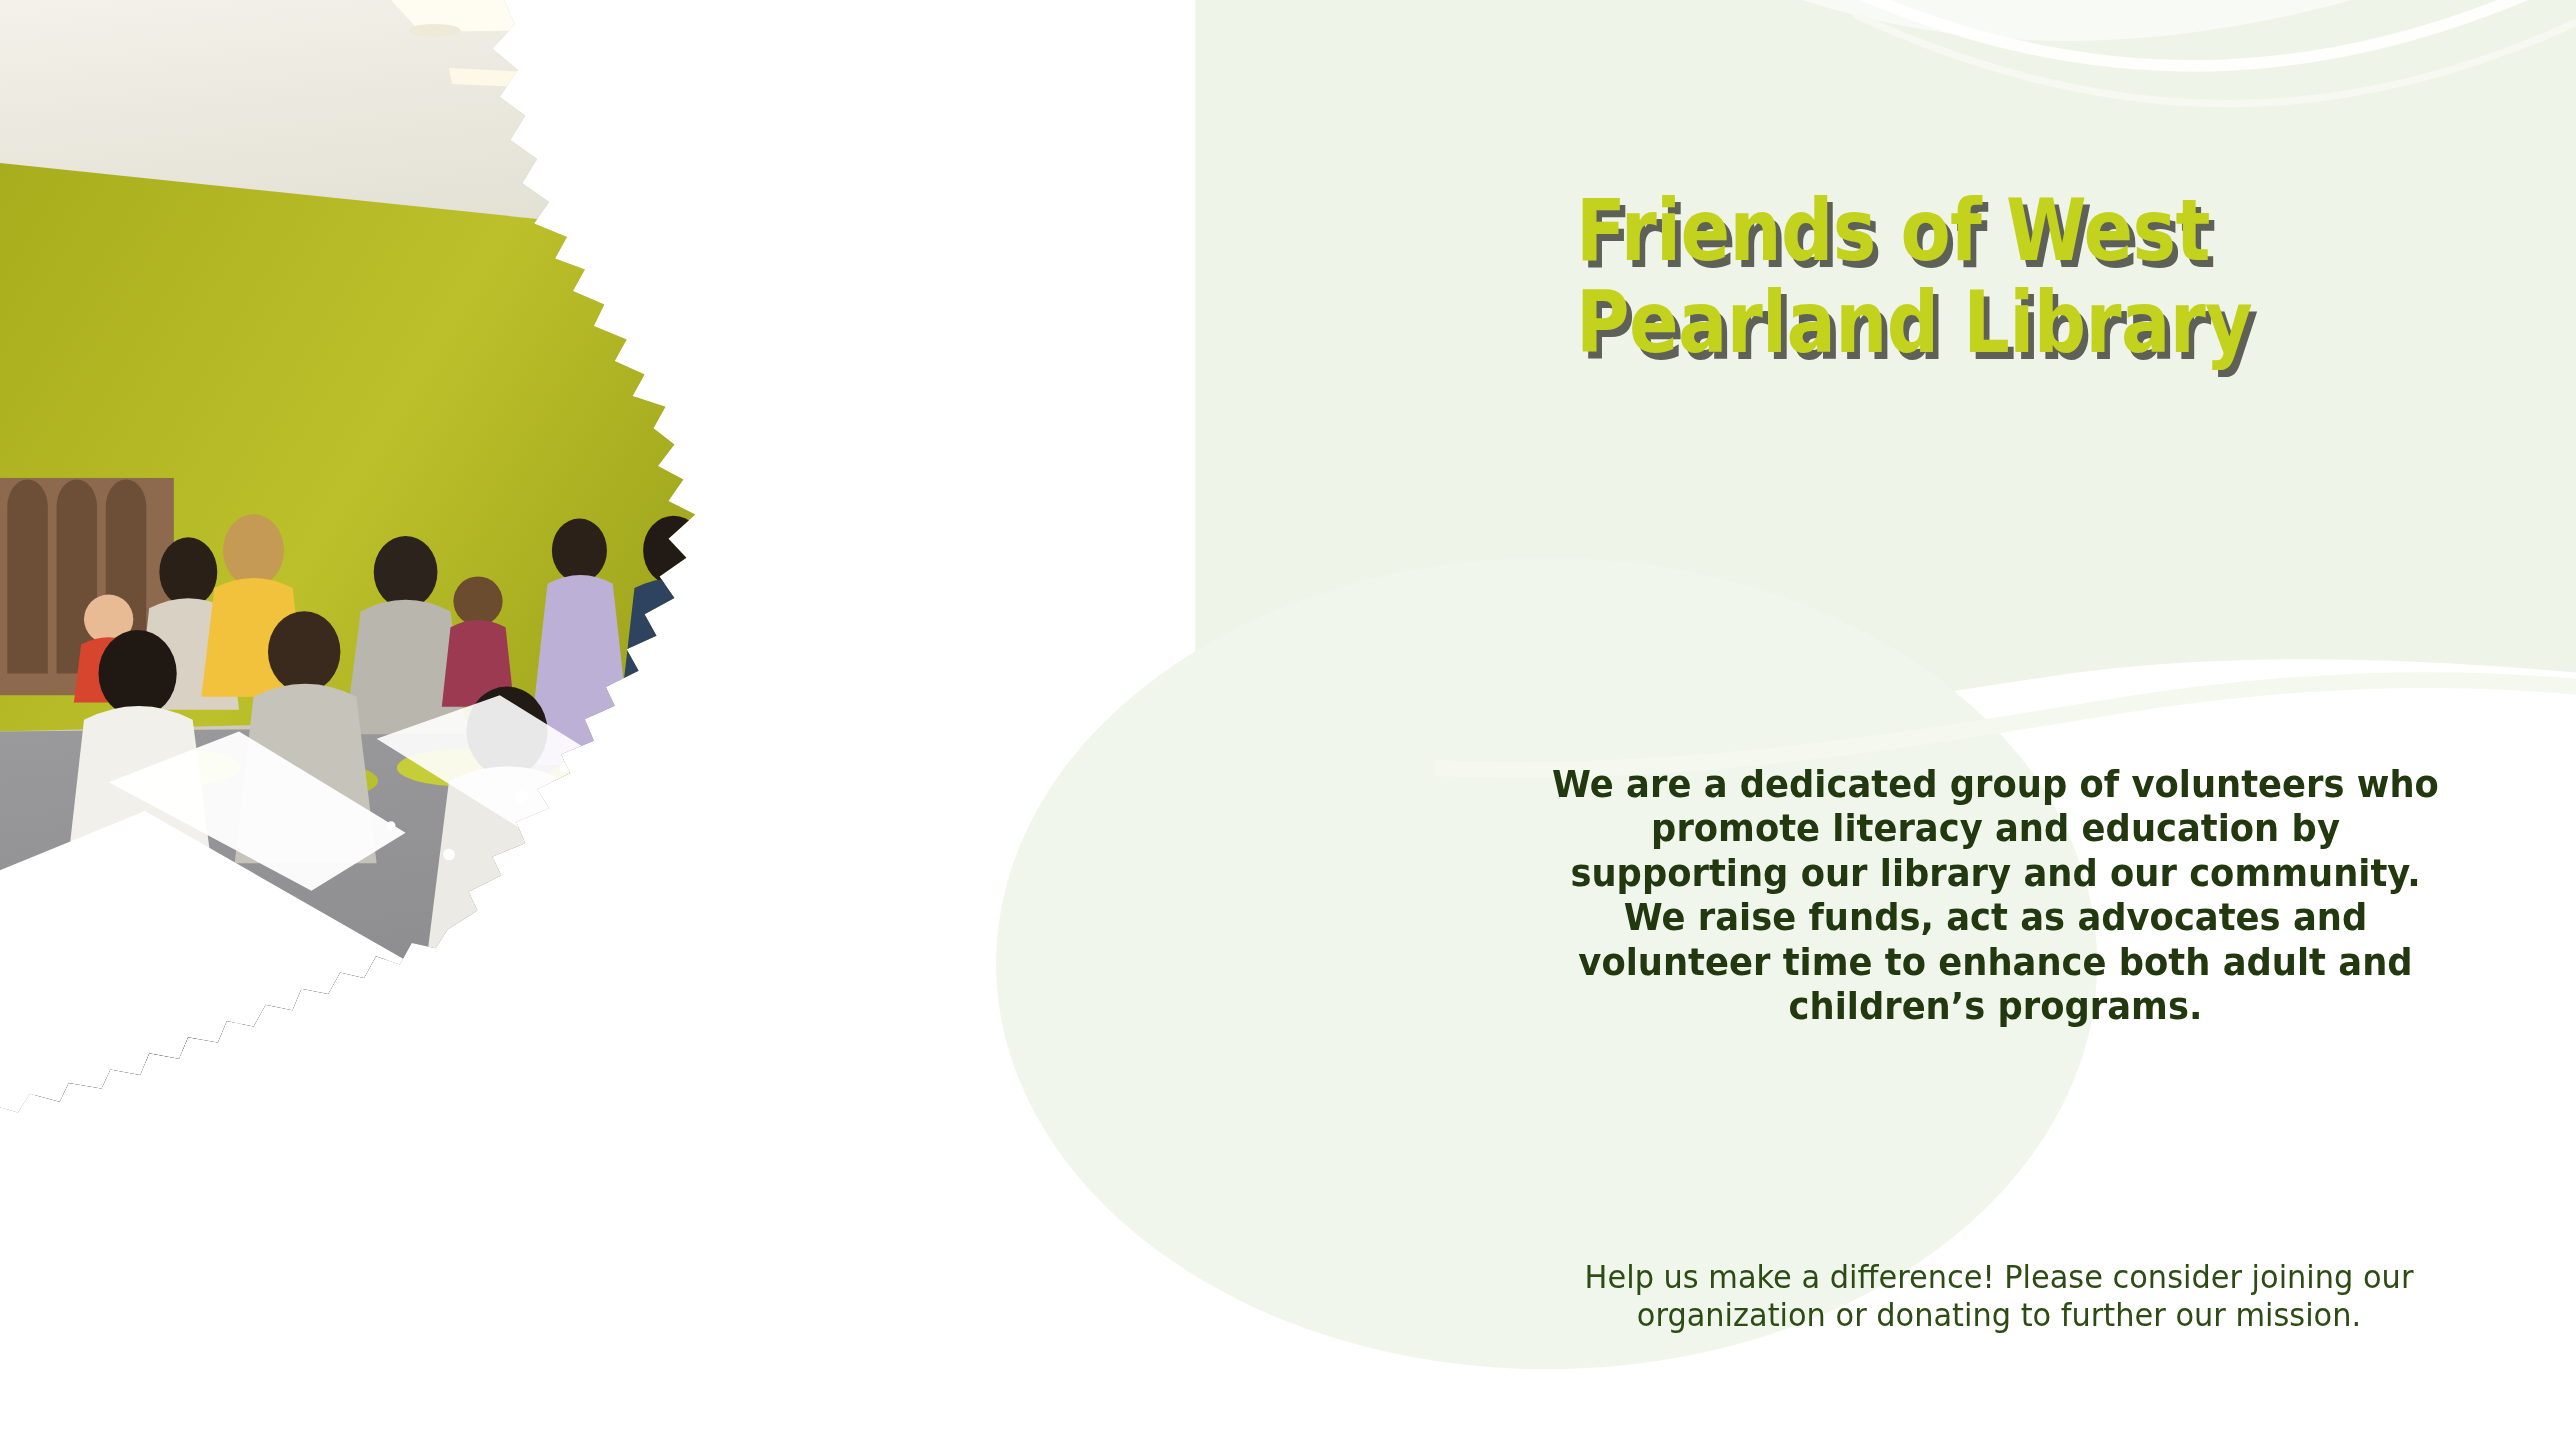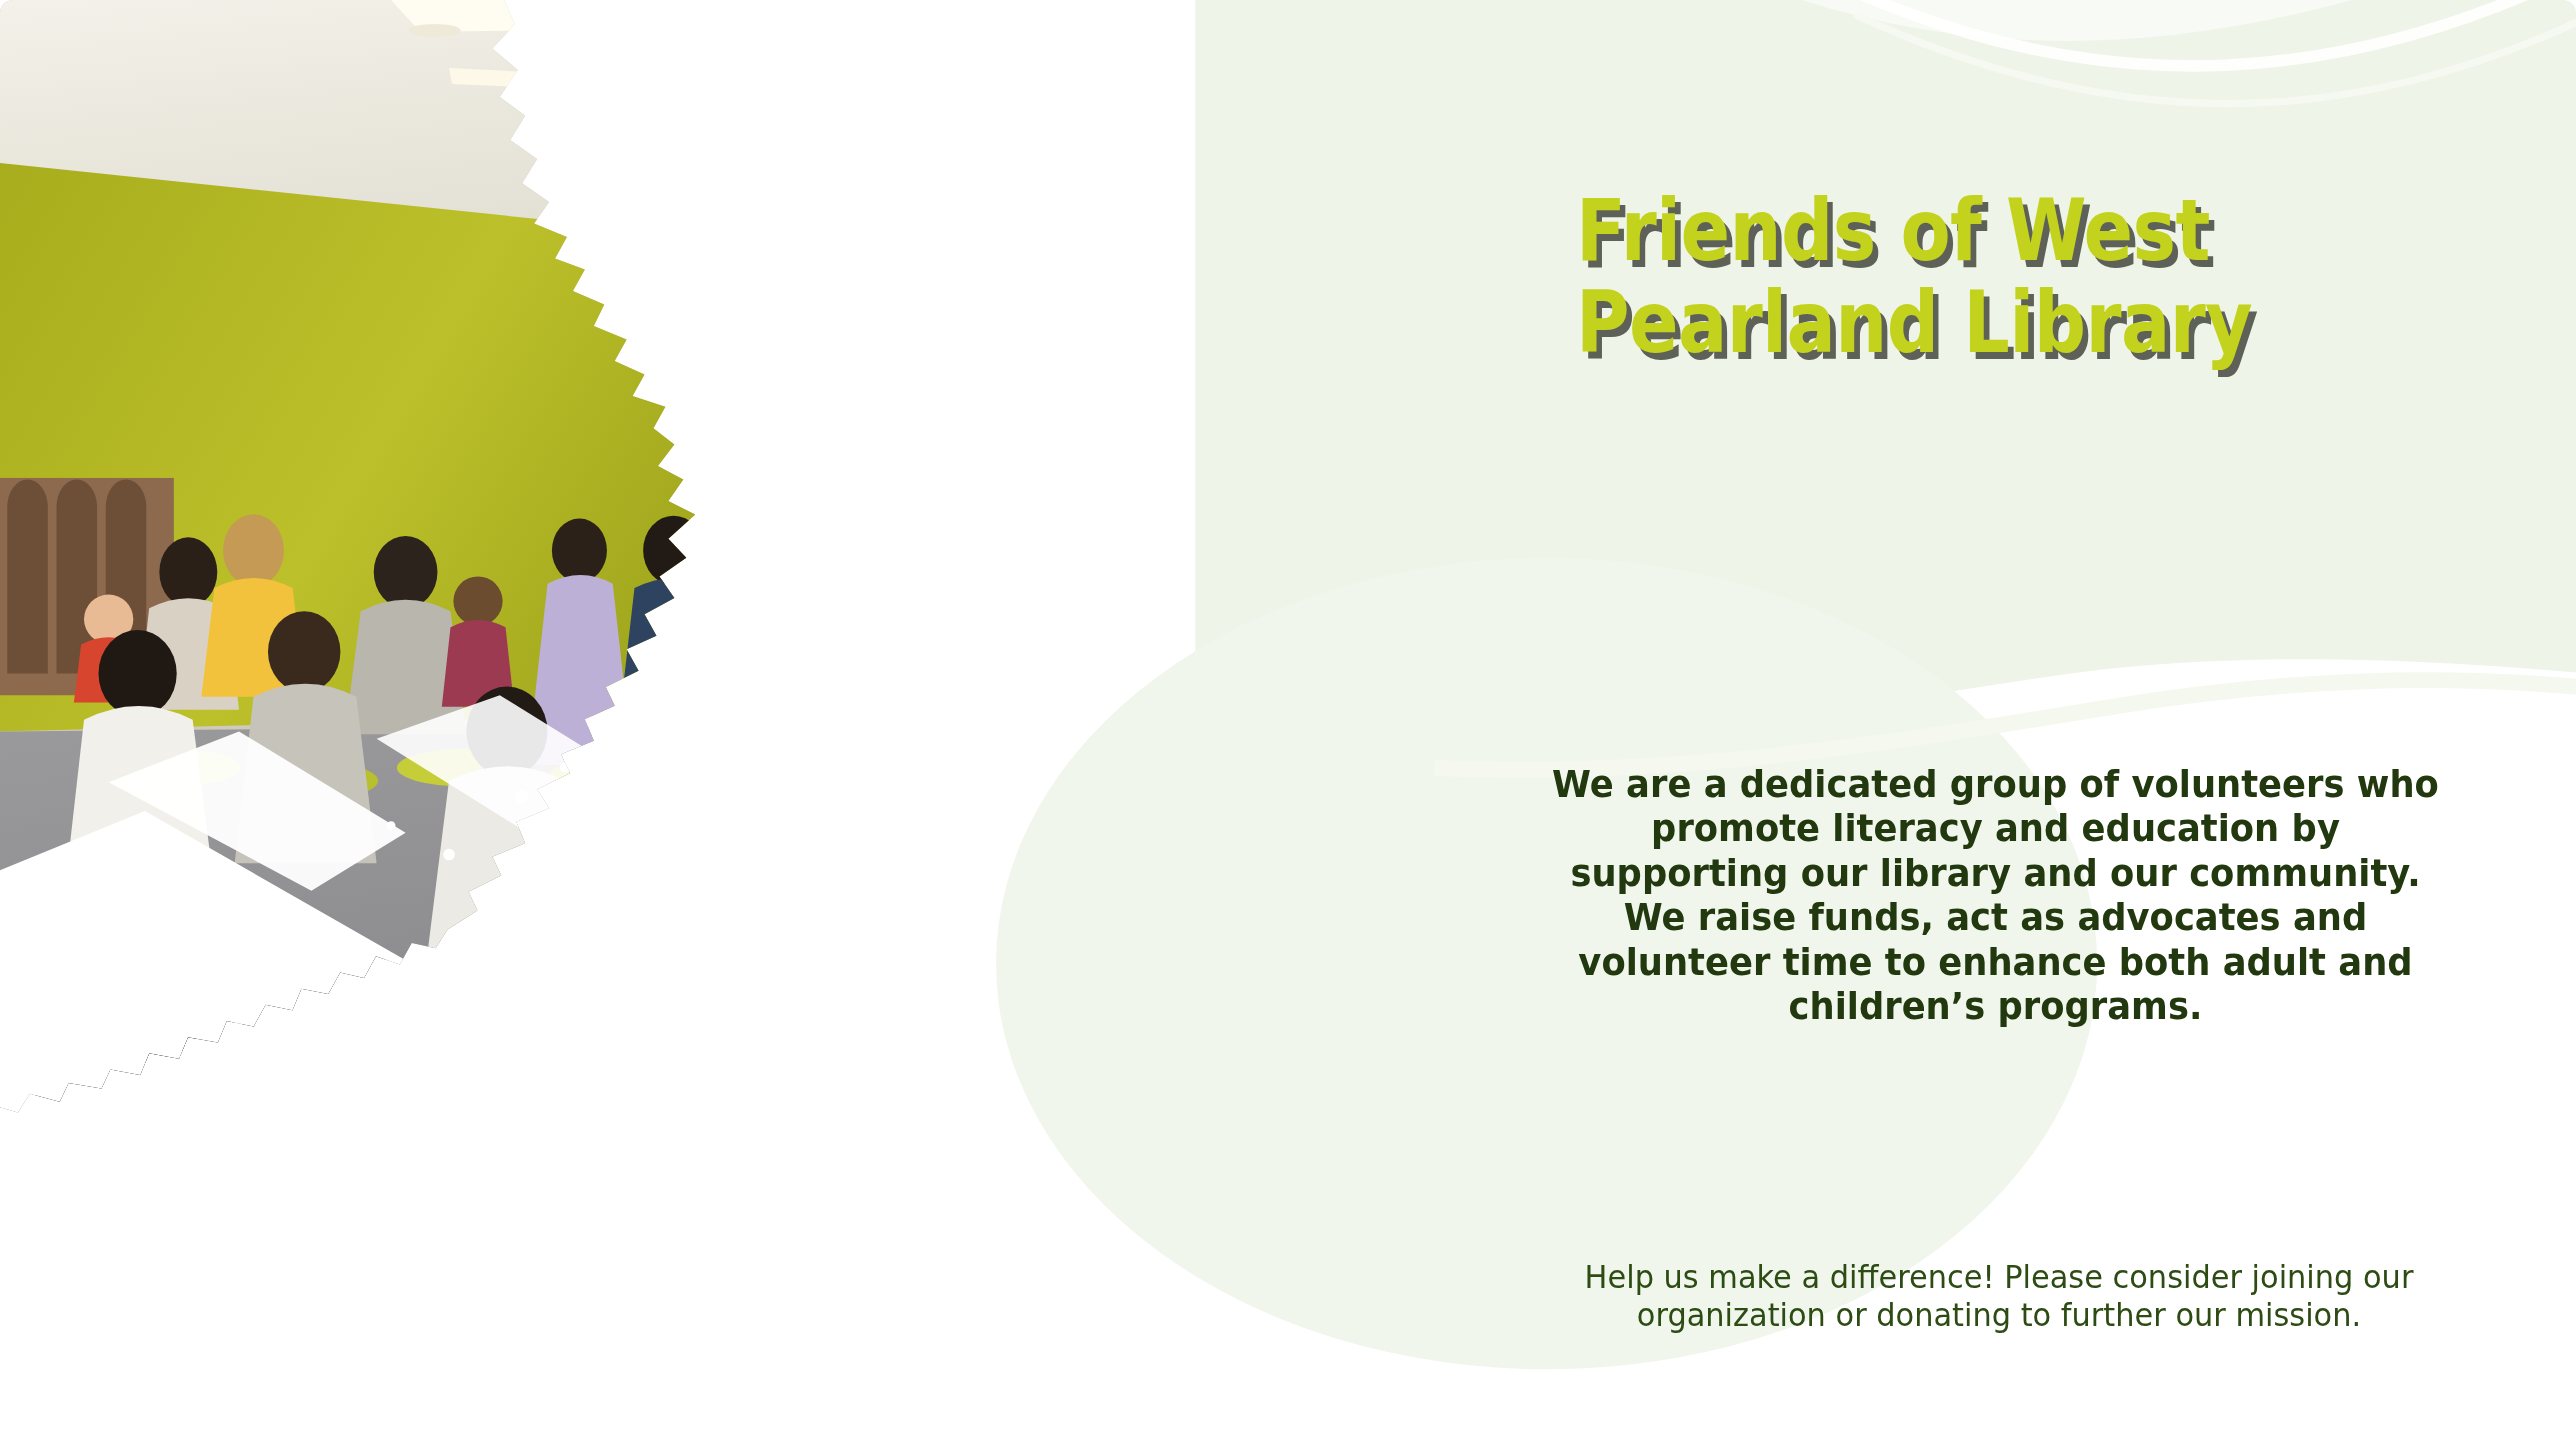--- a/index.html
+++ b/index.html
@@ -1,21 +1,21 @@
 <!DOCTYPE html>
 <html style="font-size:11.6px"><head>
 <meta charset="utf-8">
 <style>
   html,body{margin:0;padding:0;background:#fff;}
   body{
     width:2576px;height:1449px;position:relative;overflow:hidden;
     font-family:"Liberation Sans", sans-serif;
     background:#ffffff;
   }
-  .stage{position:absolute;inset:0;width:2576px;height:1449px;overflow:hidden;background:#ffffff;border-radius:13px;}
+  .stage{position:absolute;inset:0;width:2576px;height:1449px;overflow:hidden;background:#ffffff;}
 
   
   .panel-layer{position:absolute;left:0;top:0;width:2576px;height:1449px;}
 
   
   .photo-wrap{
     position:absolute;left:0;top:0;width:1492px;height:1347px;
     -webkit-clip-path:url(#tornClip);clip-path:url(#tornClip);
   }
   .photo-svg{display:block;width:1492px;height:1347px;}

